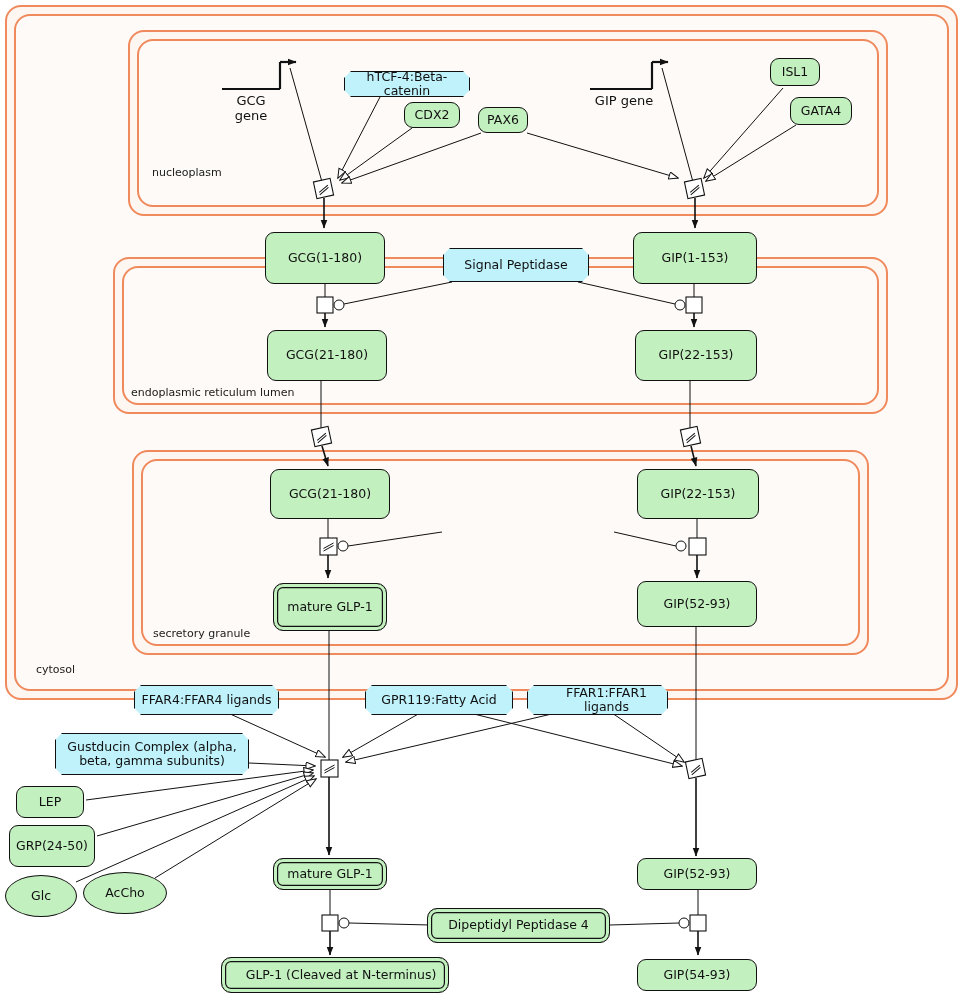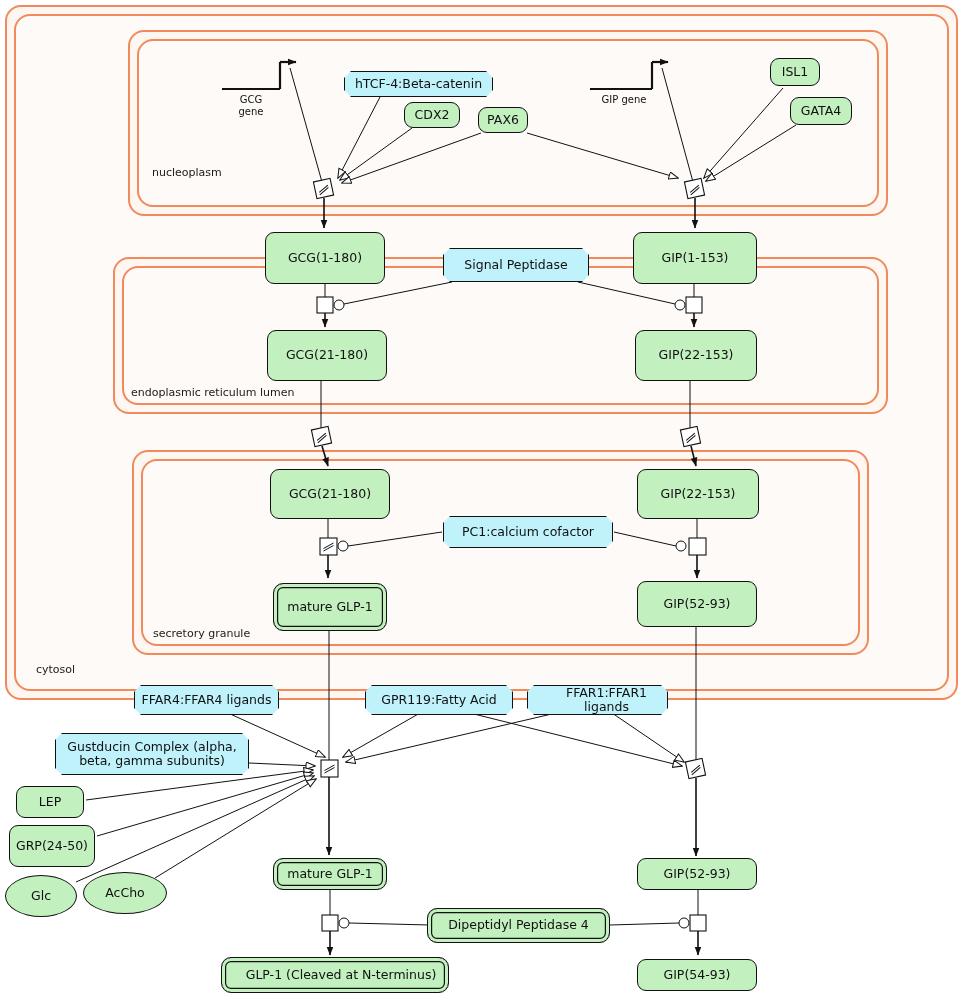--- a/index.html
+++ b/index.html
@@ -18,21 +18,21 @@
     justify-content:center;text-align:center;font-size:12.5px;color:#111;
     line-height:1.15;padding:2px 4px;}
   .protein{background:#c3f0bf;border:1.2px solid #111;border-radius:9px;}
   .complex{background:#bff2fb;border:1.2px solid #111;
     border-radius:0;
     clip-path:polygon(7px 0,calc(100% - 7px) 0,100% 7px,100% calc(100% - 7px),
       calc(100% - 7px) 100%,7px 100%,0 calc(100% - 7px),0 7px);}
   .chemical{background:#c3f0bf;border:1.2px solid #111;border-radius:50%;}
   .dbl{background:#c3f0bf;border:1.2px solid #111;border-radius:10px;
     box-shadow:inset 0 0 0 3px #c3f0bf, inset 0 0 0 4.2px #111;}
-  .gene-label{position:absolute;font-size:10px;color:#111;text-align:center;
+  .gene-label{position:absolute;font-size:13px;color:#111;text-align:center;
     white-space:pre-line;line-height:1.15;}
 </style>
 </head>
 <body>
 
 <div id="canvas">
 
   <div class="compartment" style="left:5px;top:5px;width:953px;height:695px;"></div>
   <div class="compartment inner" style="left:14px;top:14px;width:935px;height:677px;"></div>
   <div class="comp-label" style="left:36px;top:663px;">cytosol</div>
@@ -176,36 +176,35 @@
       <circle cx="684" cy="923" r="5" fill="#fff" stroke="#111"></circle>
       <line x1="679" y1="923" x2="610" y2="925"></line>
       <line x1="698" y1="931" x2="698" y2="955" stroke-width="1.6" marker-end="url(#solidArrow)"></line>
     </g>
   </svg>
 
   <div class="gene-label" style="left:213px;top:94px;width:76px;">GCG
 gene</div>
   <div class="gene-label" style="left:582px;top:94px;width:84px;">GIP gene</div>
 
-  <div class="node complex" style="left:344px;top:71px;width:149px;height:26px;">hTCF-4:Beta-catenin</div>
+  <div class="node complex" style="left:344px;top:71px;width:126px;height:26px;">hTCF-4:Beta-catenin</div>
   <div class="node protein" style="left:404px;top:102px;width:56px;height:26px;">CDX2</div>
   <div class="node protein" style="left:478px;top:107px;width:50px;height:26px;">PAX6</div>
   <div class="node protein" style="left:770px;top:58px;width:50px;height:28px;">ISL1</div>
   <div class="node protein" style="left:790px;top:97px;width:62px;height:28px;">GATA4</div>
 
   <div class="node protein" style="left:265px;top:232px;width:120px;height:52px;">GCG(1-180)</div>
   <div class="node protein" style="left:633px;top:232px;width:124px;height:52px;">GIP(1-153)</div>
   <div class="node complex" style="left:443px;top:248px;width:146px;height:34px;">Signal Peptidase</div>
 
   <div class="node protein" style="left:267px;top:330px;width:120px;height:51px;">GCG(21-180)</div>
   <div class="node protein" style="left:635px;top:330px;width:122px;height:51px;">GIP(22-153)</div>
 
   <div class="node protein" style="left:270px;top:469px;width:120px;height:50px;">GCG(21-180)</div>
   <div class="node protein" style="left:637px;top:469px;width:122px;height:50px;">GIP(22-153)</div>
-  <div class="node complex" style="left:443px;top:516px;width:170px;height:32px;">PC1:calcium cofactor</div>
   <div class="node dbl" style="left:273px;top:583px;width:114px;height:48px;">mature GLP-1</div>
   <div class="node protein" style="left:637px;top:581px;width:120px;height:46px;">GIP(52-93)</div>
 
   <div class="node complex" style="left:134px;top:685px;width:145px;height:30px;">FFAR4:FFAR4 ligands</div>
   <div class="node complex" style="left:365px;top:685px;width:148px;height:30px;">GPR119:Fatty Acid</div>
   <div class="node complex" style="left:527px;top:685px;width:141px;height:30px;padding-left:22px;">FFAR1:FFAR1 ligands</div>
   <div class="node complex" style="left:11px;top:733px;width:194px;height:42px;margin-left:44px;">Gustducin Complex (alpha, beta, gamma subunits)</div>
   <div class="node protein" style="left:16px;top:786px;width:68px;height:32px;">LEP</div>
   <div class="node protein" style="left:9px;top:825px;width:86px;height:42px;">GRP(24-50)</div>
   <div class="node chemical" style="left:5px;top:875px;width:72px;height:42px;">Glc</div>

